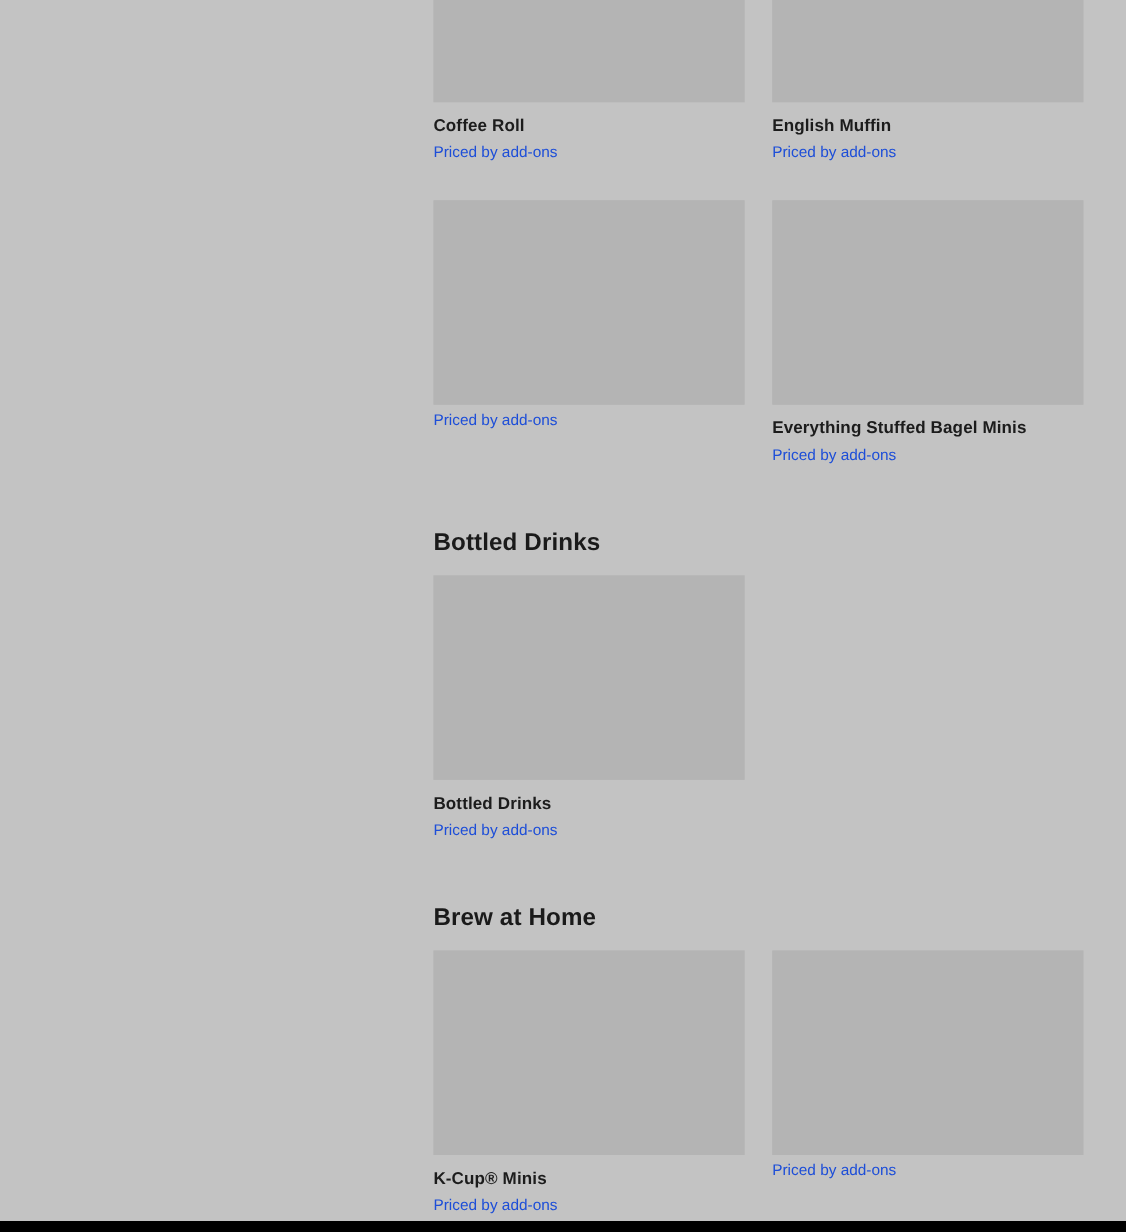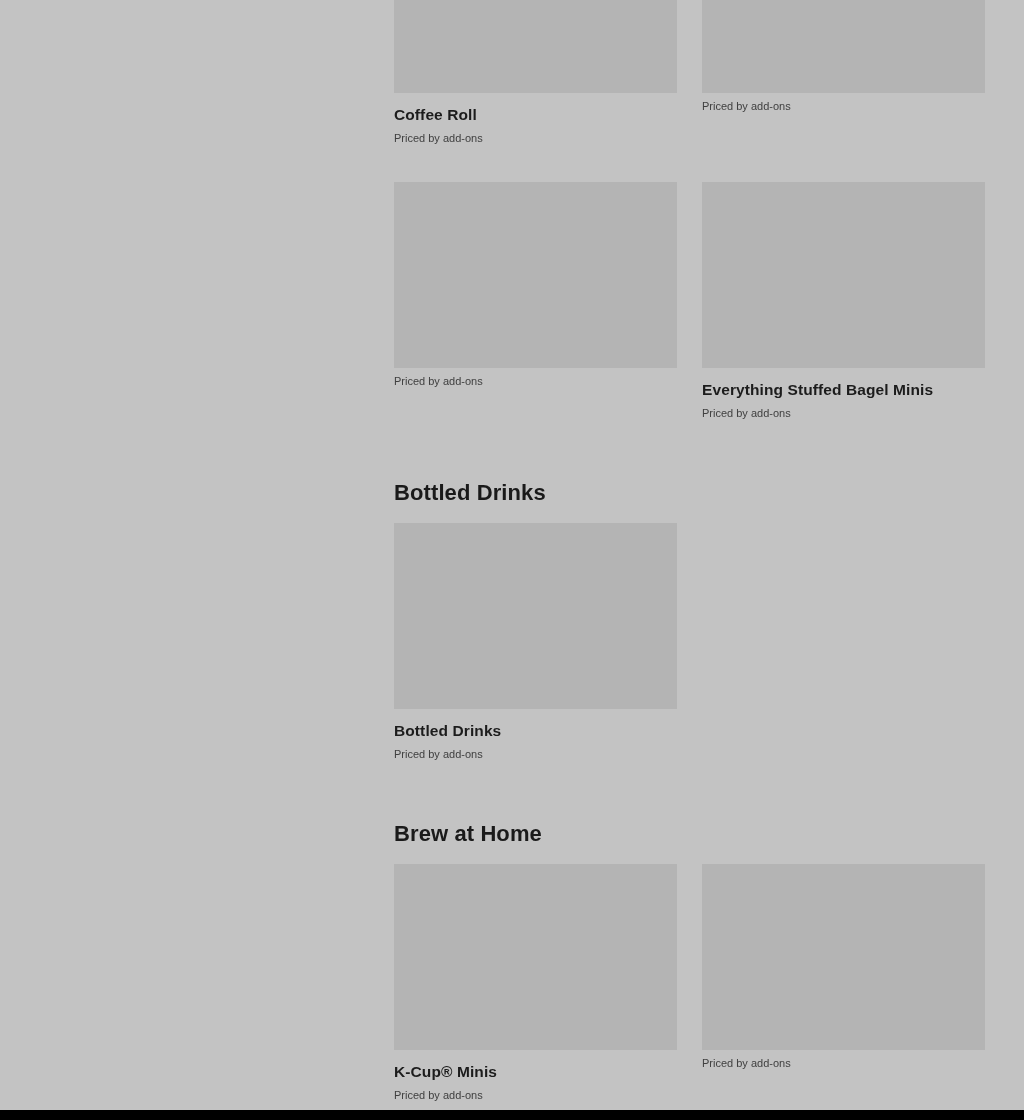--- a/index.html
+++ b/index.html
@@ -82,24 +82,24 @@
     font-size: 15.5px;
     line-height: 20px;
     font-weight: 600;
     color: #1c1c1c;
     letter-spacing: 0.1px;
     margin-top: 12px;
     white-space: nowrap;
   }
 
   .card-sub {
-    font-size: 11px;
+    font-size: 14px;
     line-height: 18px;
     font-weight: 400;
-    color: #404040;
+    color: #1d4ed8;
     margin-top: 4px;
     white-space: nowrap;
   }
 
   .card-spacer {
     height: 31px;
   }
 
   .section-heading {
     font-size: 22px;
@@ -150,20 +150,21 @@
       <div class="grid">
 
         <div class="card">
           <div class="card-media h-partial"></div>
           <div class="card-title">Coffee Roll</div>
           <div class="card-sub">Priced by add-ons</div>
         </div>
 
         <div class="card">
           <div class="card-media h-partial"></div>
+          <div class="card-title">English Muffin</div>
           <div class="card-sub">Priced by add-ons</div>
         </div>
 
       </div>
 
       <div class="gap-after-row"></div>
 
       <div class="grid">
 
         <div class="card">

